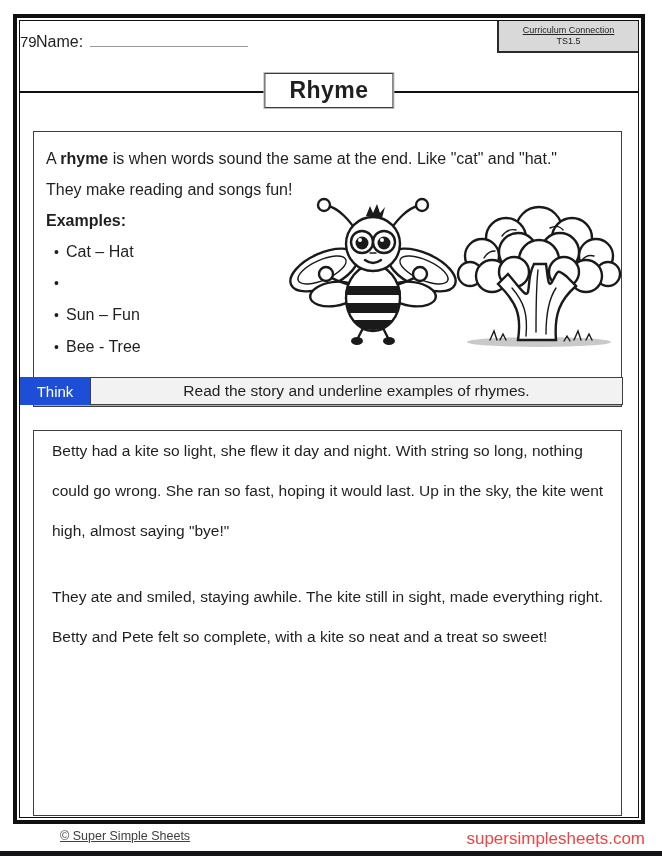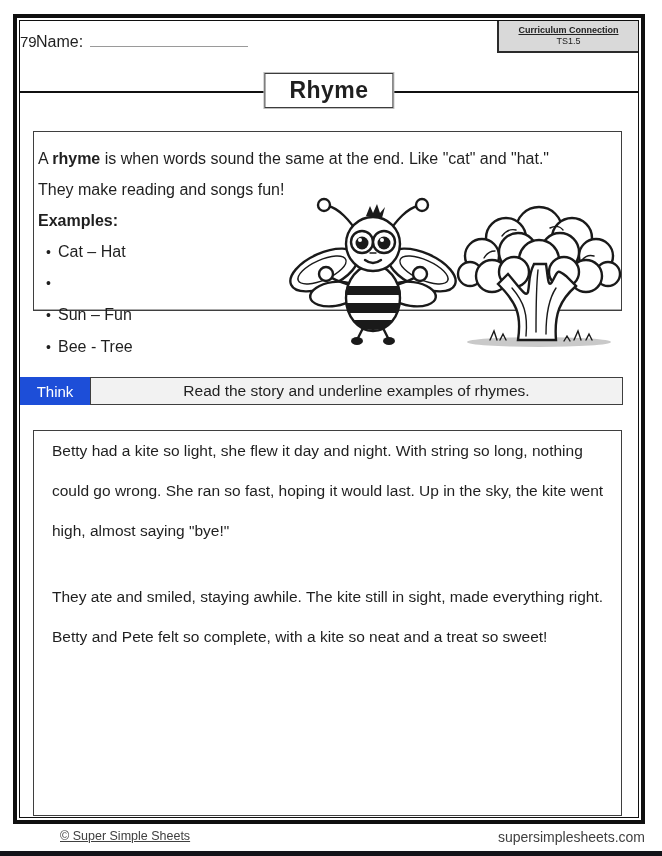--- a/index.html
+++ b/index.html
@@ -17,35 +17,35 @@
   
   .name-row{ position:absolute; left:16px; top:11px; font-size:16px; display:flex; align-items:baseline; }
   .name-line{ display:inline-block; width:158px; border-bottom:1.5px solid #9a9a9a; margin-left:7px; height:15px; }
   .page-number{ position:absolute; top:12px; left:0; right:0; text-align:left; font-size:15px; }
   .curriculum-box{
     position:absolute; top:0; right:0; width:141px; height:32px;
     background:#d9d9d9; border-left:2px solid #2b2b2b; border-bottom:2px solid #2b2b2b;
     display:flex; flex-direction:column; justify-content:center; align-items:center;
     font-size:9px; line-height:11px; color:#222;
   }
-  .curriculum-box .cc-title{ text-decoration:underline; font-weight:bold; }
+  .curriculum-box .cc-title{ text-decoration:underline; font-weight:normal; }
 
   .title-rule{ position:absolute; left:0; right:0; top:70px; border-top:2px solid #101010; }
   .title-box{
     position:absolute; top:52px; left:50%; transform:translateX(-50%);
     background:#fff; border:1.5px solid #3c3c3c; box-shadow:0 0 0 1px #bdbdbd;
     padding:3px 24px; z-index:2;
   }
   .title-box .title-text{ font-size:23px; font-weight:bold; letter-spacing:0.5px; }
 
   
   .info-box{
-    position:absolute; left:13px; top:110px; width:589px; height:180px;
+    position:absolute; left:13px; top:110px; width:589px; height:276px;
     border:1.5px solid #3f3f3f; box-shadow:0 -1px 0 #aaa inset; background:#fff;
-    padding:11px 16px 0 4px; font-size:16px;
+    padding:11px 16px 0 12px; font-size:16px;
   }
   .info-line{ line-height:31px; white-space:nowrap; }
   .examples-label{ font-weight:bold; line-height:31px; }
   .examples-list{ list-style:none; }
   .examples-list li{ line-height:31px; display:flex; align-items:baseline; }
   .bullet{ width:20px; padding-left:8px; font-size:14px; }
 
   .illustration{ position:absolute; }
   .bee-illustration{ left:250px; top:62px; width:178px; height:152px; }
   .tree-illustration{ left:420px; top:70px; width:170px; height:152px; }
@@ -64,21 +64,21 @@
   
   .story-box{
     position:absolute; left:13px; top:409px; width:589px; height:386px;
     border:1.5px solid #3f3f3f; background:#fff;
     padding:0 16px 0 18px; font-size:15.5px; overflow:hidden;
   }
   .story-box p{ line-height:40px; margin-bottom:26px; }
 
   
   .footer-left{ position:absolute; left:60px; top:829px; font-size:12.5px; color:#404040;text-decoration:underline; }
-  .footer-right{ position:absolute; right:17px; top:829px; font-size:14px; color:#404040; }
+  .footer-right{ position:absolute; right:17px; top:829px; font-size:17px; color:#ef4444; }
   .bottom-bar{ position:absolute; left:0; bottom:0; width:662px; height:5px; background:#131318; }
 
   svg .ln{ fill:none; stroke:#1a1a1a; stroke-width:2.4; stroke-linecap:round; stroke-linejoin:round; }
   svg .fw{ fill:#ffffff; stroke:#1a1a1a; stroke-width:2.4; }
   svg .fb{ fill:#1a1a1a; stroke:none; }
   svg .thin{ fill:none; stroke:#1a1a1a; stroke-width:1.4; stroke-linecap:round; }
 </style>
 </head>
 <body>
 

